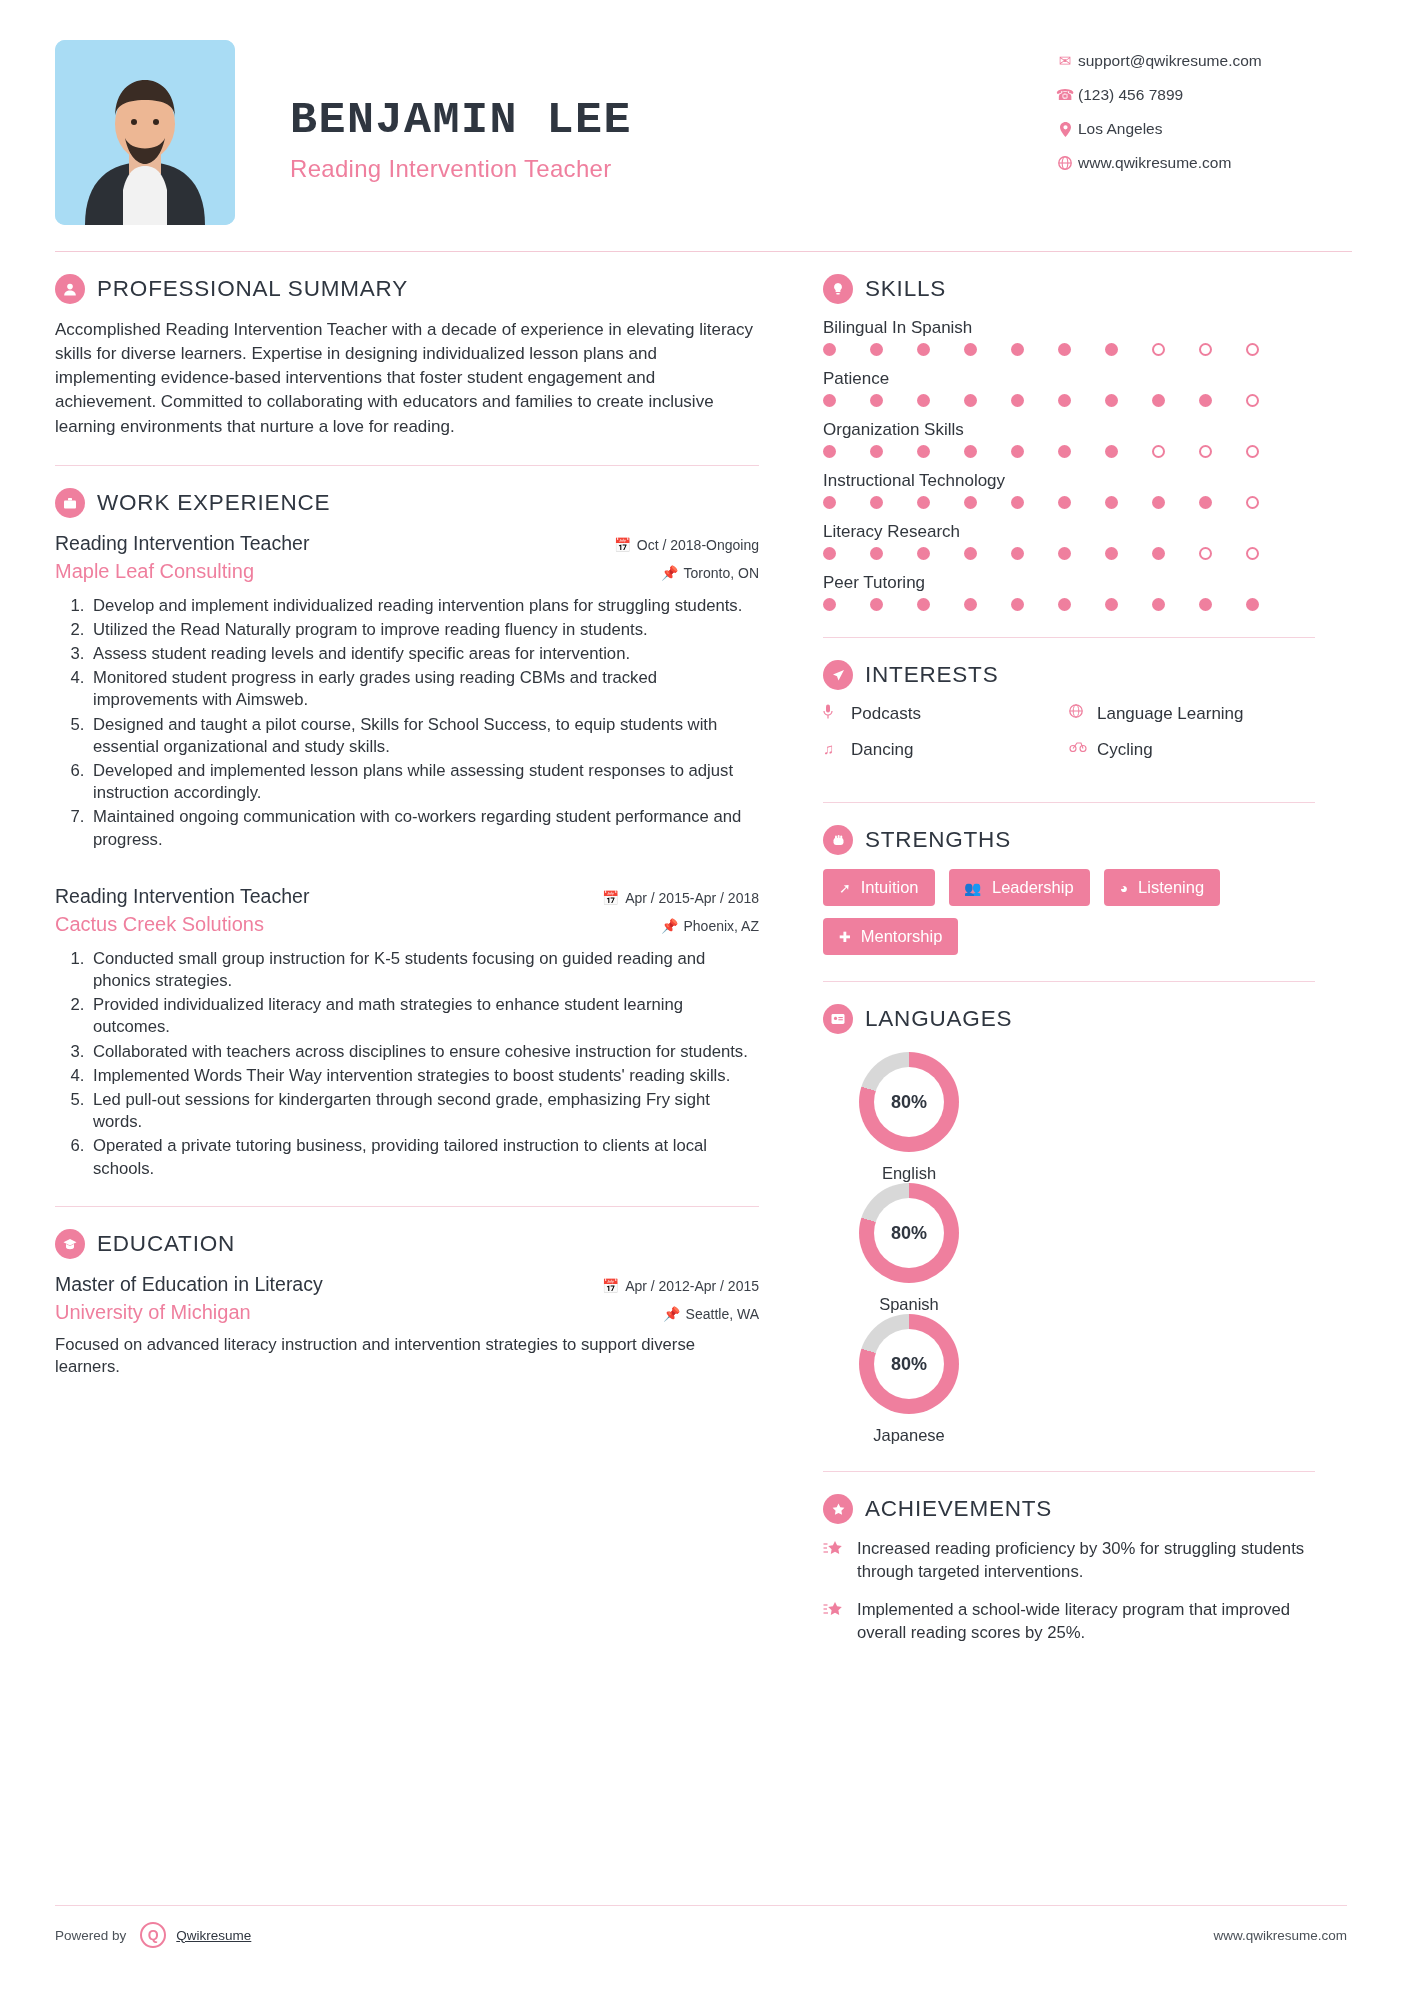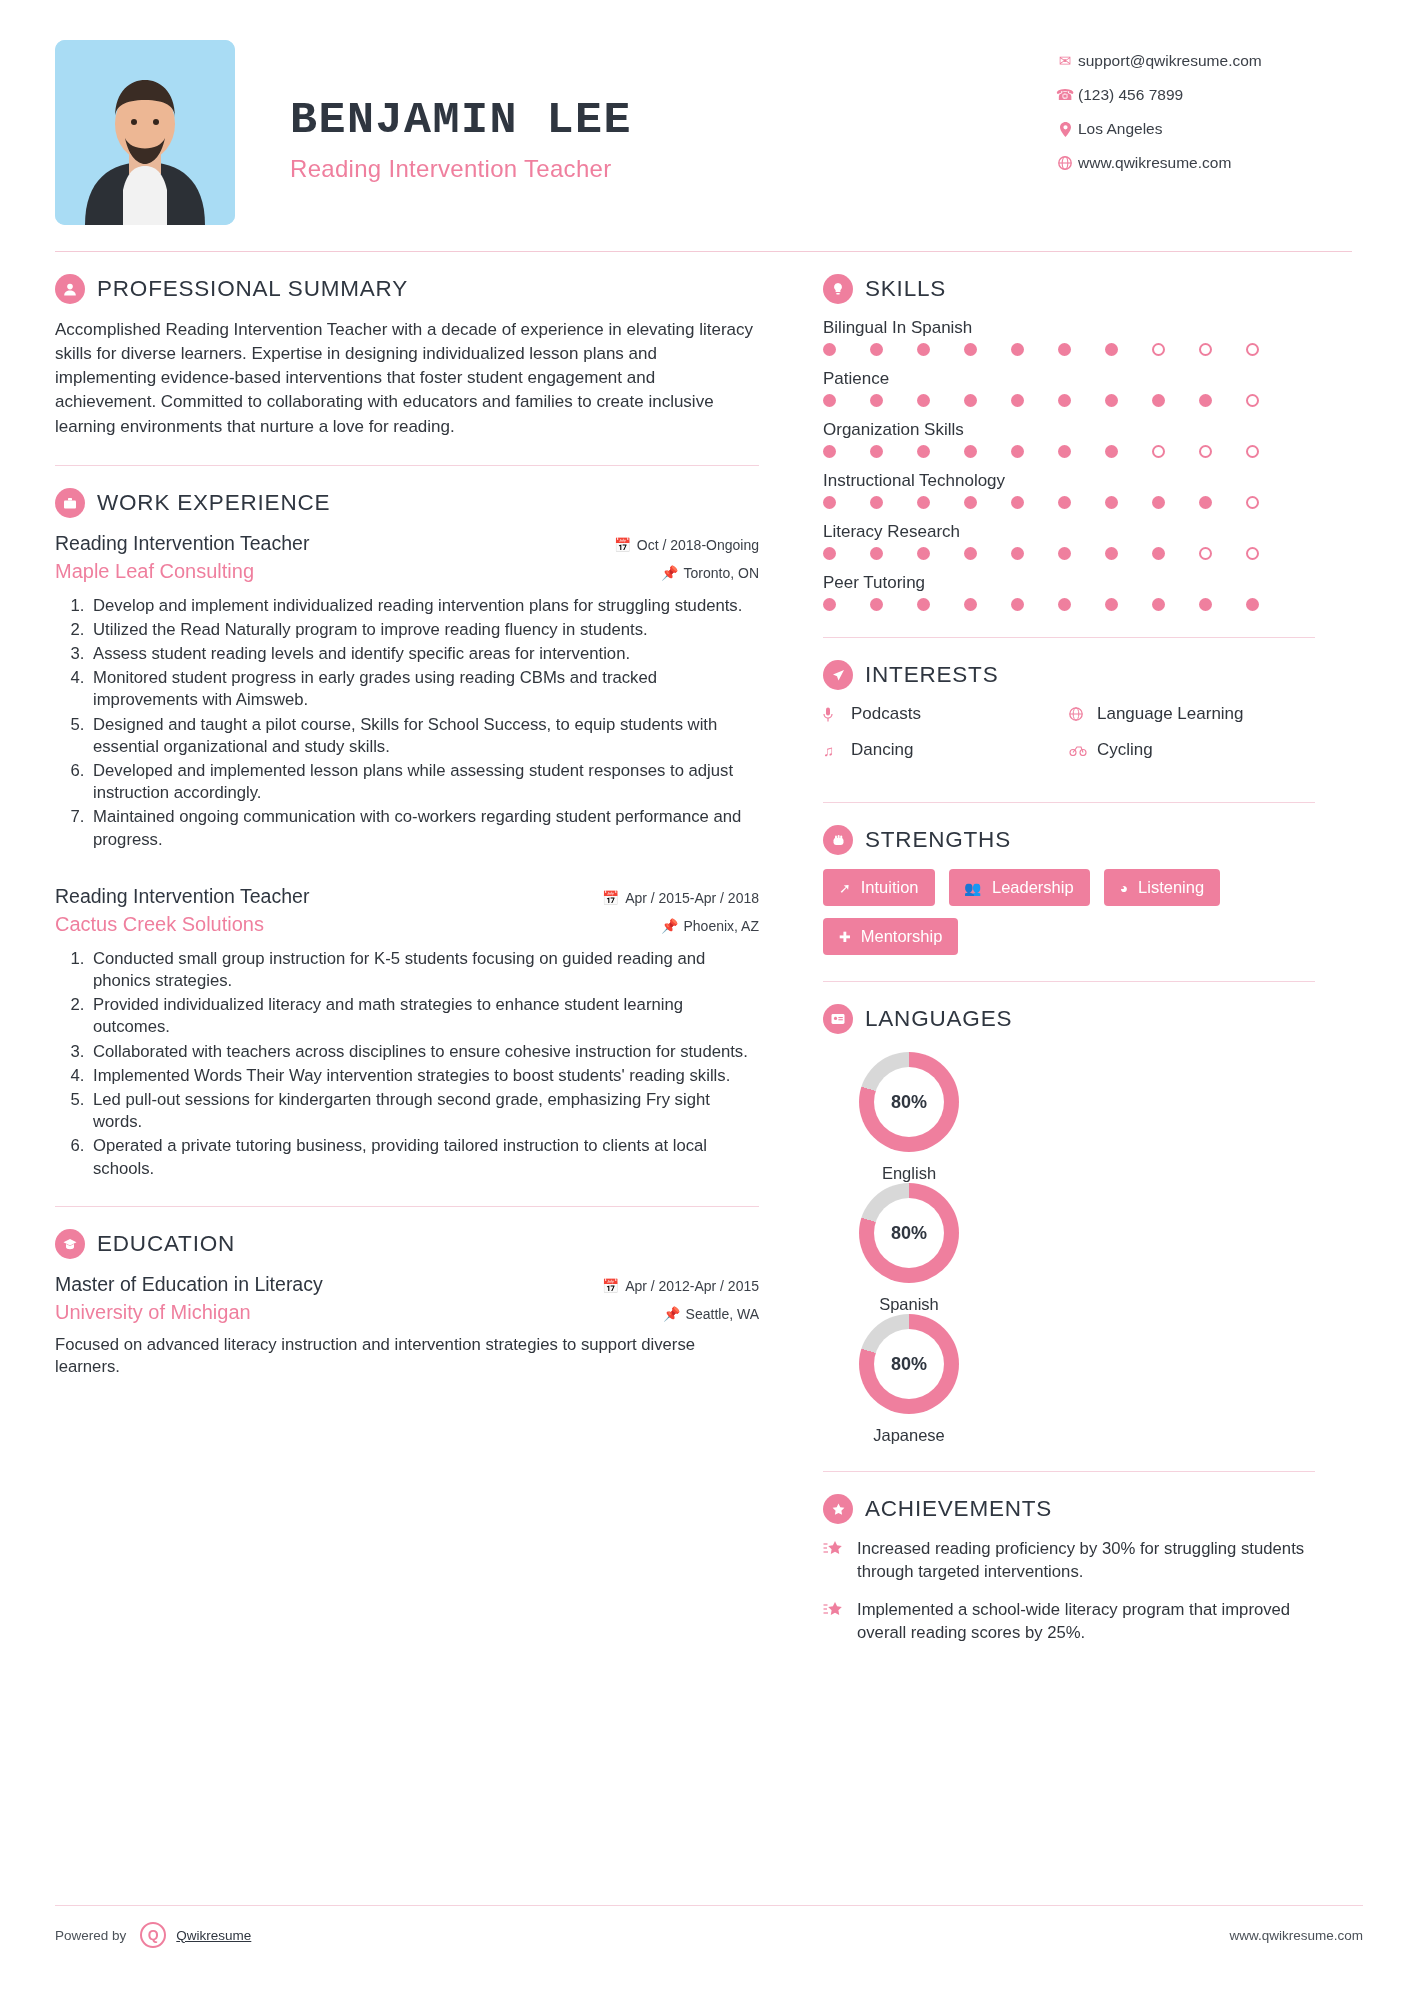--- a/index.html
+++ b/index.html
@@ -176,21 +176,20 @@
   .skill-row { margin-bottom: 13px; }
 
   
   .interests-grid {
     display: flex;
     flex-wrap: wrap;
   }
   .interest {
     width: 50%;
     display: flex;
-    align-items: center;
     font-size: 17px;
     color: #31363d;
     margin-bottom: 16px;
   }
   .interest .i-ico {
     color: #ef7f9e;
     width: 28px;
     font-size: 15px;
     display: inline-flex;
     justify-content: flex-start;
@@ -252,21 +251,21 @@
   }
   .ach-text {
     font-size: 16.7px;
     line-height: 1.35;
     color: #31363d;
   }
 
   
   .footer {
     position: absolute;
-    left: 55px; right: 44px;
+    left: 55px; right: 60px;
     bottom: 42px;
     border-top: 1px solid #f5d2dd;
     padding-top: 16px;
     display: flex;
     justify-content: space-between;
     align-items: center;
     font-size: 13.5px;
     color: #4b5158;
   }
   .powered { display: flex; align-items: center; }

